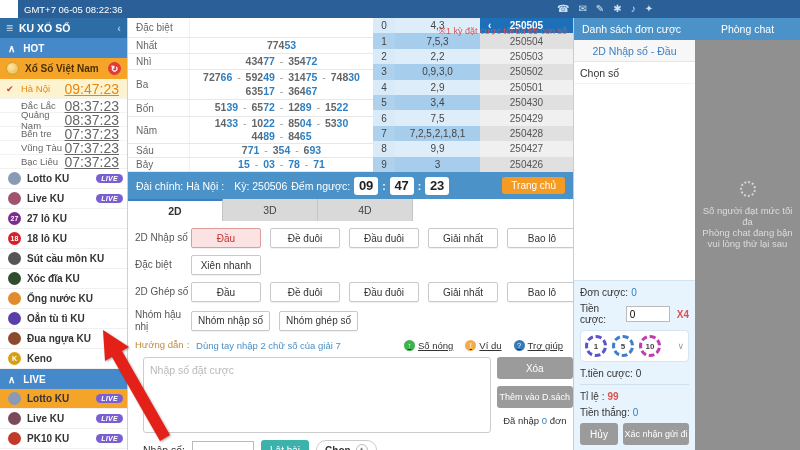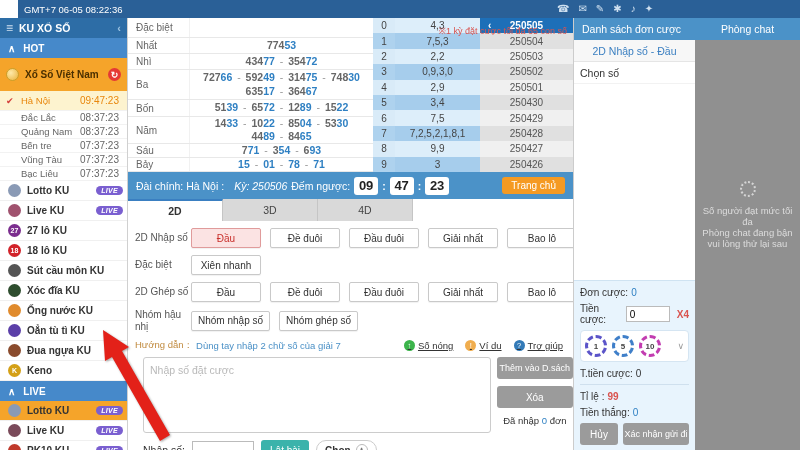--- a/index.html
+++ b/index.html
@@ -12,28 +12,28 @@
 .clock { margin-left:6px; font-size:9.5px; color:#fff; }
 .tb-icons { position:absolute; left:557px; top:0; height:18px; display:flex; gap:9px; align-items:center; color:#cfe0f0; font-size:10px; }
 .tb-ic { cursor:pointer; line-height:1; }
 
 
 .sidebar { position:absolute; top:18px; left:0; width:128px; bottom:0; background:#fff; border-right:1px solid #d0d0d0; display:flex; flex-direction:column; overflow:hidden; }
 .sb-header { height:20px; flex:none; background:#2d6da6; color:#fff; display:flex; align-items:center; padding:0 6px; gap:6px; font-weight:bold; font-size:10.5px; }
 .sb-header .chev { margin-left:auto; color:#9cc3e2; font-size:11px; }
 .hamburger { font-size:12px; color:#cfe0f0; }
 .sb-section { height:20px; flex:none; background:#4689ca; color:#fff; display:flex; align-items:center; gap:8px; padding:0 8px; font-weight:bold; font-size:10px; }
-.sb-featured { height:33px; flex:none; background:#f5a42a; display:flex; align-items:center; gap:6px; padding:0 6px; font-weight:bold; color:#4a2f00; font-size:10px; }
+.sb-featured { height:21px; flex:none; background:#f5a42a; display:flex; align-items:center; gap:6px; padding:0 6px; font-weight:bold; color:#4a2f00; font-size:10px; }
 .featured-ball { width:13px; height:13px; border-radius:50%; background:radial-gradient(circle at 35% 35%, #ffe9a8, #e9b23c); border:1px solid #caa02c; flex:none; }
 .replay { margin-left:auto; width:13px; height:13px; border-radius:50%; background:#e53935; color:#fff; font-size:9px; display:flex; align-items:center; justify-content:center; }
 .station { height:14px; flex:none; display:flex; align-items:center; padding:0 8px 0 6px; font-size:9.5px; color:#666; border-bottom:1px solid #f2f2f2; cursor:pointer; }
 .station .check { width:15px; color:transparent; font-size:9px; flex:none; }
 .station.selected { height:20px; background:#fdf3cf; color:#e8860c; }
 .station.selected .check { color:#d43f3a; }
-.station .time { margin-left:auto; font-size:10px; }
+.station .time { margin-left:auto; font-size:14px;text-decoration:underline; }
 .sb-item { height:20px; flex:none; display:flex; align-items:center; gap:6px; padding:0 4px 0 8px; font-weight:bold; color:#333; font-size:10px; border-bottom:1px solid #f0f0f0; cursor:pointer; }
 .sb-item.selected { background:#f5a42a; }
 .sb-icon { width:13px; height:13px; border-radius:50%; color:#fff; font-size:7px; font-weight:bold; display:flex; align-items:center; justify-content:center; flex:none; }
 .badge-live { margin-left:auto; background:#7a5fd0; color:#fff; font-size:7px; font-style:italic; font-weight:bold; padding:1px 5px; border-radius:6px; letter-spacing:.3px; }
 
 
 .main { position:absolute; left:128px; top:18px; width:445px; bottom:0; background:#fff; }
 .prize-table { position:absolute; left:0; top:0; width:245px; height:154px; }
 .prize-row { display:flex; border-bottom:1px solid #e8e8e8; }
 .prize-label { width:62px; padding-left:8px; display:flex; align-items:center; color:#666; font-size:10px; border-right:1px solid #f1f1f1; flex:none; }
@@ -296,21 +296,21 @@
         </div>
         <div class="prize-row" style="height: 14px;">
           <div class="prize-label">Sáu</div>
           <div class="prize-vals">
             <div class="pline"><span class="num-head">7</span><span class="num-tail">71</span><span class="num-sep"> - </span><span class="num-head">3</span><span class="num-tail">54</span><span class="num-sep"> - </span><span class="num-head">6</span><span class="num-tail">93</span></div>
           </div>
         </div>
         <div class="prize-row" style="height: 14px;">
           <div class="prize-label">Bảy</div>
           <div class="prize-vals">
-            <div class="pline"><span class="num-tail">15</span><span class="num-sep"> - </span><span class="num-tail">01</span><span class="num-sep"> - </span><span class="num-tail">78</span><span class="num-sep"> - </span><span class="num-tail">71</span></div>
+            <div class="pline"><span class="num-tail">15</span><span class="num-sep"> - </span><span class="num-tail">03</span><span class="num-sep"> - </span><span class="num-tail">78</span><span class="num-sep"> - </span><span class="num-tail">71</span></div>
           </div>
         </div>
       </div>
     <div class="digit-table" id="digit-rows">
         <div class="digit-row">
           <div class="dcell d-num">0</div>
           <div class="dcell d-tails">4,3</div>
           <div class="dcell d-period selected">
             <span class="pchev">‹</span>
             <span>250505</span>
@@ -376,21 +376,21 @@
           <div class="dcell d-num">9</div>
           <div class="dcell d-tails">3</div>
           <div class="dcell d-period">
             <span>250426</span>
           </div>
         </div>
       </div>
 
     <div class="countdown">
       <span>Đài chính: Hà Nội :</span>
-      <span style="margin-left:6px;font-style:italic;">Kỳ: 250506</span>
+      <span style="margin-left:6px;">Kỳ: 250506</span>
       <span style="margin-left:0;">Đếm ngược:</span>
       <span class="cd-digit">09</span>
       <span class="cd-sep">:</span>
       <span class="cd-digit">47</span>
       <span class="cd-sep">:</span>
       <span class="cd-digit">23</span>
       <button class="btn-home">Trang chủ</button>
     </div>
 
     <div class="tabs" id="tabs">
@@ -444,22 +444,22 @@
             </span>
             <span class="glink">
               <span class="glink-ic" style="background: rgb(51, 122, 183);">?</span>
               <span>Trợ giúp</span>
             </span>
           </span>
       </div>
       <div class="entry-row">
         <textarea class="entry" placeholder="Nhập số đặt cược" style=""></textarea>
         <div class="entry-side">
+          <button class="btn-gray">Xóa</button>
           <button class="btn-gray btn-small">Thêm vào D.sách</button>
-          <button class="btn-gray">Xóa</button>
           <div class="entered">
             <span>Đã nhập</span>
             <span class="cnt">0</span>
             <span>đơn</span>
           </div>
         </div>
       </div>
       <div class="bottom-row">
         <span class="lbl-input">Nhập số:</span>
         <input class="num-input" style="">

